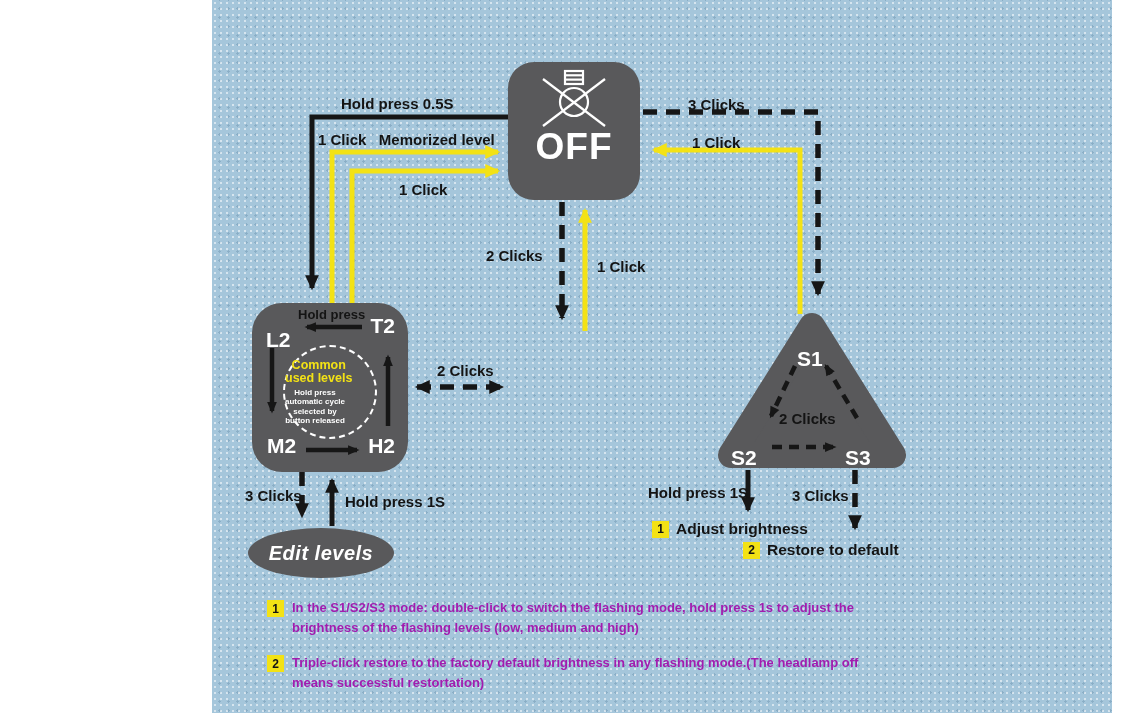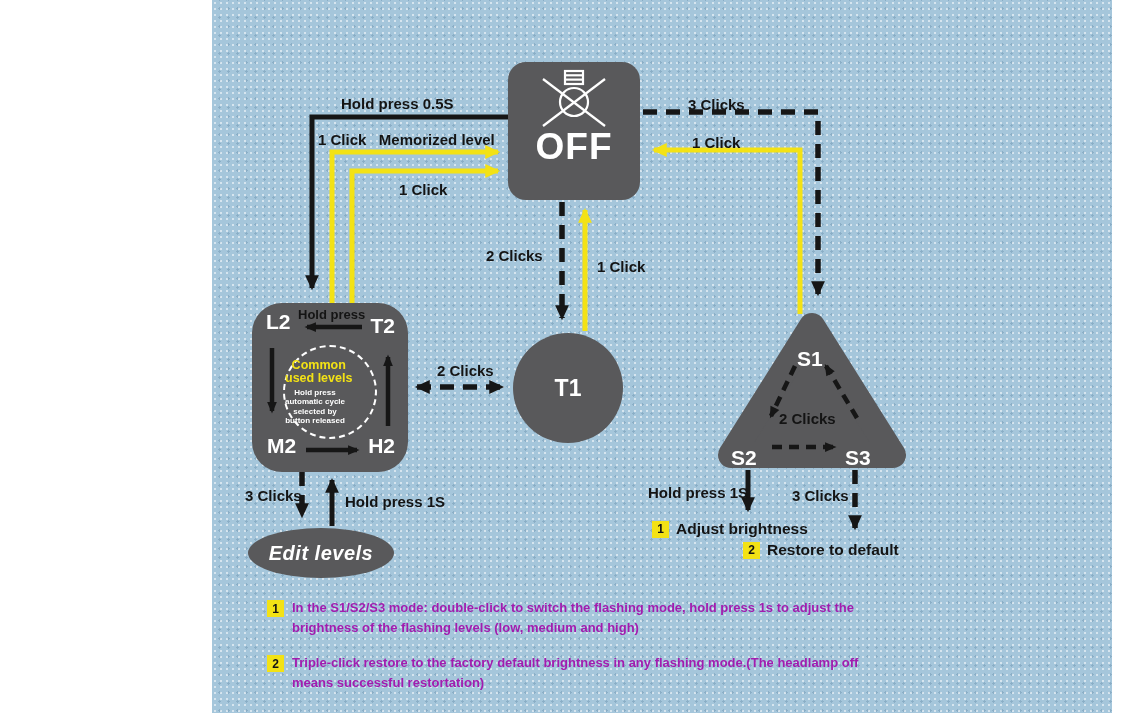--- a/index.html
+++ b/index.html
@@ -13,32 +13,32 @@
     background-color:#a5c6db;
     background-image:
       radial-gradient(rgba(255,255,255,0.55) 1px, transparent 1.3px),
       radial-gradient(rgba(105,145,175,0.45) 1px, transparent 1.3px);
     background-size:6px 6px, 9px 9px;
     background-position:0 0, 3px 4px;
   }
 
   .node { position:absolute; background:#59595b; z-index:1; }
 
-  .off-box { left:508px; top:62px; width:132px; height:138px; border-radius:18px;
+  .off-box { left:508px; top:62px; width:132px; height:138px; border-radius:26px;
              display:flex; flex-direction:column; align-items:center; }
   .lamp { margin-top:7px; flex:none; }
   .off-label { color:#ffffff; font-size:37px; font-weight:800; letter-spacing:1px; margin-top:-5px; }
 
   .mode-badge { position:absolute; left:765px; top:38px; width:110px; height:42px; z-index:1;
                 border-radius:50%; background:#59595b; display:flex; align-items:center; justify-content:center; }
   .mode-badge span { color:#332d25; font-weight:700; font-size:20px; }
 
   .levels-box { left:252px; top:303px; width:156px; height:169px; border-radius:30px; }
   .lv { position:absolute; color:#ffffff; font-weight:700; font-size:21px; }
-  .lv-l2 { left:14px; top:7px;text-align:right; }
+  .lv-l2 { left:14px; top:25px;text-align:right; }
   .lv-t2 { right:13px; top:11px;text-align:center; }
   .lv-m2 { left:15px; bottom:14px; }
   .lv-h2 { right:13px; bottom:14px; }
   .hold-press-lbl { position:absolute; left:46px; top:4px; color:#141414; font-weight:700; font-size:13px; white-space:pre; }
   .dashed-circle { position:absolute; left:31px; top:42px; width:94px; height:94px;
                    border:2px dashed #ffffff; border-radius:50%;
                    display:flex; flex-direction:column; align-items:flex-start; justify-content:center; text-align:center; }
   .circle-title { color:#f3e215; font-weight:700; font-size:12.5px; line-height:1.08; white-space:pre-line; }
   .circle-sub { color:#ffffff; font-weight:700; font-size:8px; line-height:1.18; white-space:pre-line; margin-top:2px; }
 
@@ -100,23 +100,20 @@
     <div class="dashed-circle">
       <div class="circle-title">Common
 used levels</div>
       <div class="circle-sub">Hold press
 automatic cycle
 selected by
 button released</div>
     </div>
   </div>
 
-  <div class="node t1-node">
-    <span>T1</span>
-  </div>
 
   <div class="node edit-node">
     <span>Edit levels</span>
   </div>
 
   <svg class="overlay" width="1140" height="713" viewBox="0 0 1140 713">
     <defs>
       <marker id="mb" viewBox="0 0 16 16" markerWidth="17" markerHeight="17" refX="13" refY="8" orient="auto-start-reverse" markerUnits="userSpaceOnUse">
         <path d="M1,1.5 L15,8 L1,14.5 Z" fill="#161616"></path>
       </marker>

